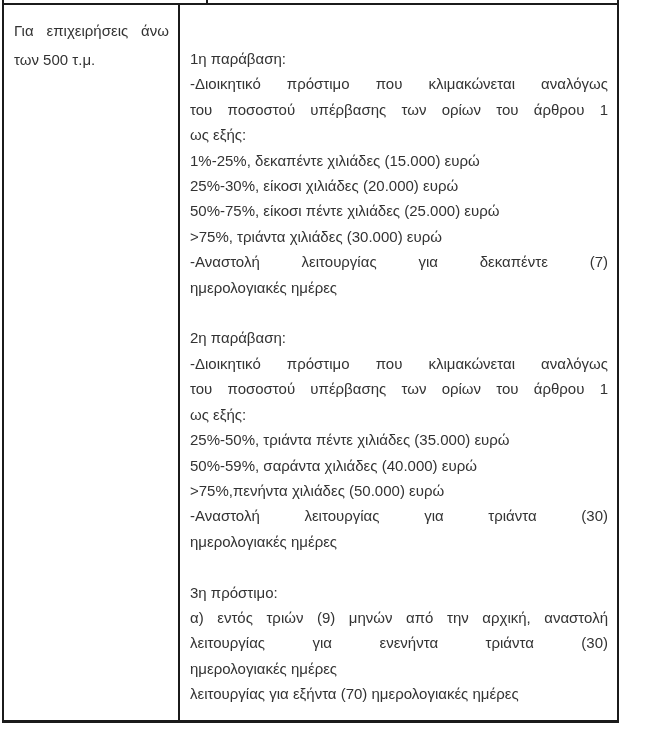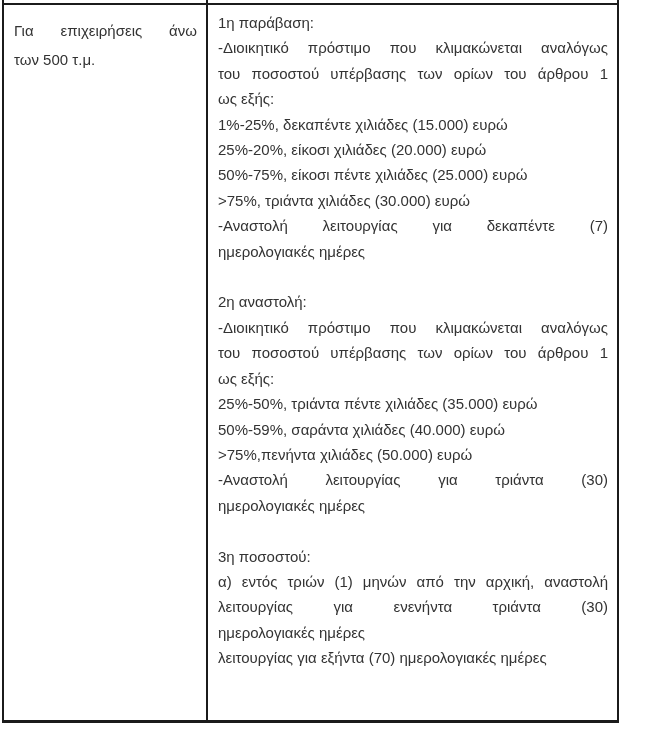--- a/index.html
+++ b/index.html
@@ -38,27 +38,28 @@
     border: 2px solid #1b1b1b;
     border-bottom-width: 3px;
     display: flex;
     background: #ffffff;
   }
   .cell {
     box-sizing: border-box;
     overflow: hidden;
   }
   .left-cell {
-    width: 204px;
+    width: 176px;
     border-right: 2px solid #1b1b1b;
     padding: 11px 9px 0 10px;
   }
   .right-cell {
     flex: 1;
     padding: 5px 9px 8px 10px;
+    margin-top: 36px;
   }
   .line {
     font-size: 15px;
     line-height: 25.4px;
     white-space: normal;
     color: #333333;
   }
   .left-cell .line {
     line-height: 29px;
   }
@@ -79,36 +80,36 @@
     <div class="cell left-cell">
         <div class="line j">Για επιχειρήσεις άνω</div>
         <div class="line">των 500 τ.μ.</div>
       </div>
     <div class="cell right-cell">
         <div class="line">1η παράβαση:</div>
         <div class="line j">-Διοικητικό πρόστιμο που κλιμακώνεται αναλόγως</div>
         <div class="line j">του ποσοστού υπέρβασης των ορίων του άρθρου 1</div>
         <div class="line">ως εξής:</div>
         <div class="line">1%-25%, δεκαπέντε χιλιάδες (15.000) ευρώ</div>
-        <div class="line">25%-20%, είκοσι χιλιάδες (20.000) ευρώ</div>
+        <div class="line">25%-30%, είκοσι χιλιάδες (20.000) ευρώ</div>
         <div class="line">50%-75%, είκοσι πέντε χιλιάδες (25.000) ευρώ</div>
         <div class="line">&gt;75%, τριάντα χιλιάδες (30.000) ευρώ</div>
         <div class="line j">-Αναστολή λειτουργίας για δεκαπέντε (7)</div>
         <div class="line">ημερολογιακές ημέρες</div>
         <div class="line">&nbsp;</div>
-        <div class="line">2η αναστολή:</div>
+        <div class="line">2η παράβαση:</div>
         <div class="line j">-Διοικητικό πρόστιμο που κλιμακώνεται αναλόγως</div>
         <div class="line j">του ποσοστού υπέρβασης των ορίων του άρθρου 1</div>
         <div class="line">ως εξής:</div>
         <div class="line">25%-50%, τριάντα πέντε χιλιάδες (35.000) ευρώ</div>
         <div class="line">50%-59%, σαράντα χιλιάδες (40.000) ευρώ</div>
         <div class="line">&gt;75%,πενήντα χιλιάδες (50.000) ευρώ</div>
         <div class="line j">-Αναστολή λειτουργίας για τριάντα (30)</div>
         <div class="line">ημερολογιακές ημέρες</div>
         <div class="line">&nbsp;</div>
-        <div class="line">3η ποσοστού:</div>
-        <div class="line j">α) εντός τριών (1) μηνών από την αρχική, αναστολή</div>
+        <div class="line">3η πρόστιμο:</div>
+        <div class="line j">α) εντός τριών (9) μηνών από την αρχική, αναστολή</div>
         <div class="line j">λειτουργίας για ενενήντα τριάντα (30)</div>
         <div class="line">ημερολογιακές ημέρες</div>
         <div class="line">λειτουργίας για εξήντα (70) ημερολογιακές ημέρες</div>
       </div>
   </div>
 </div>
 
 </body></html>

